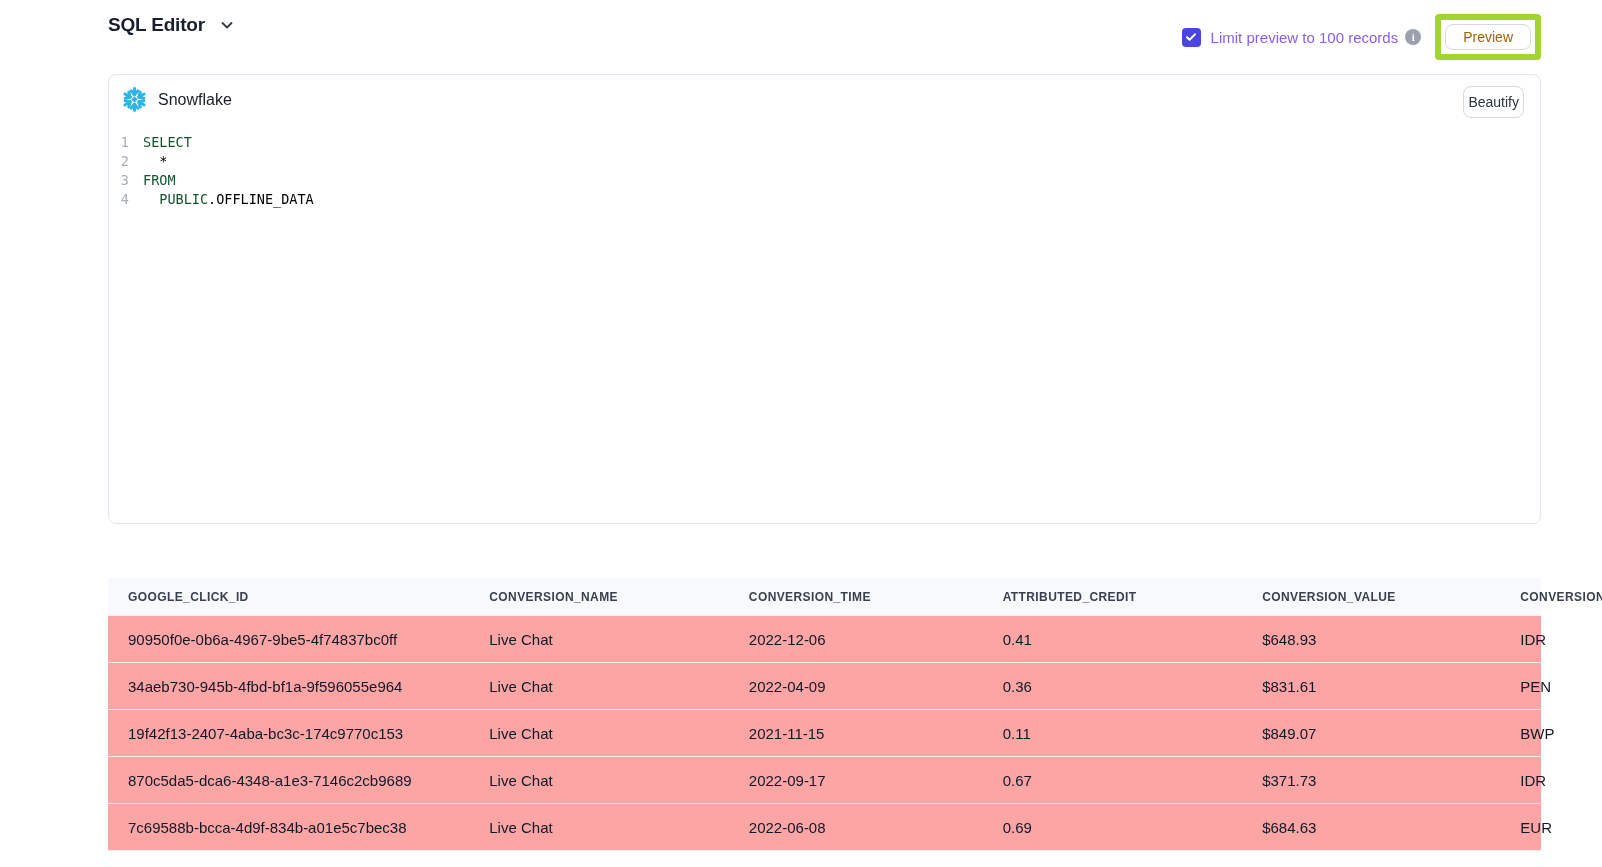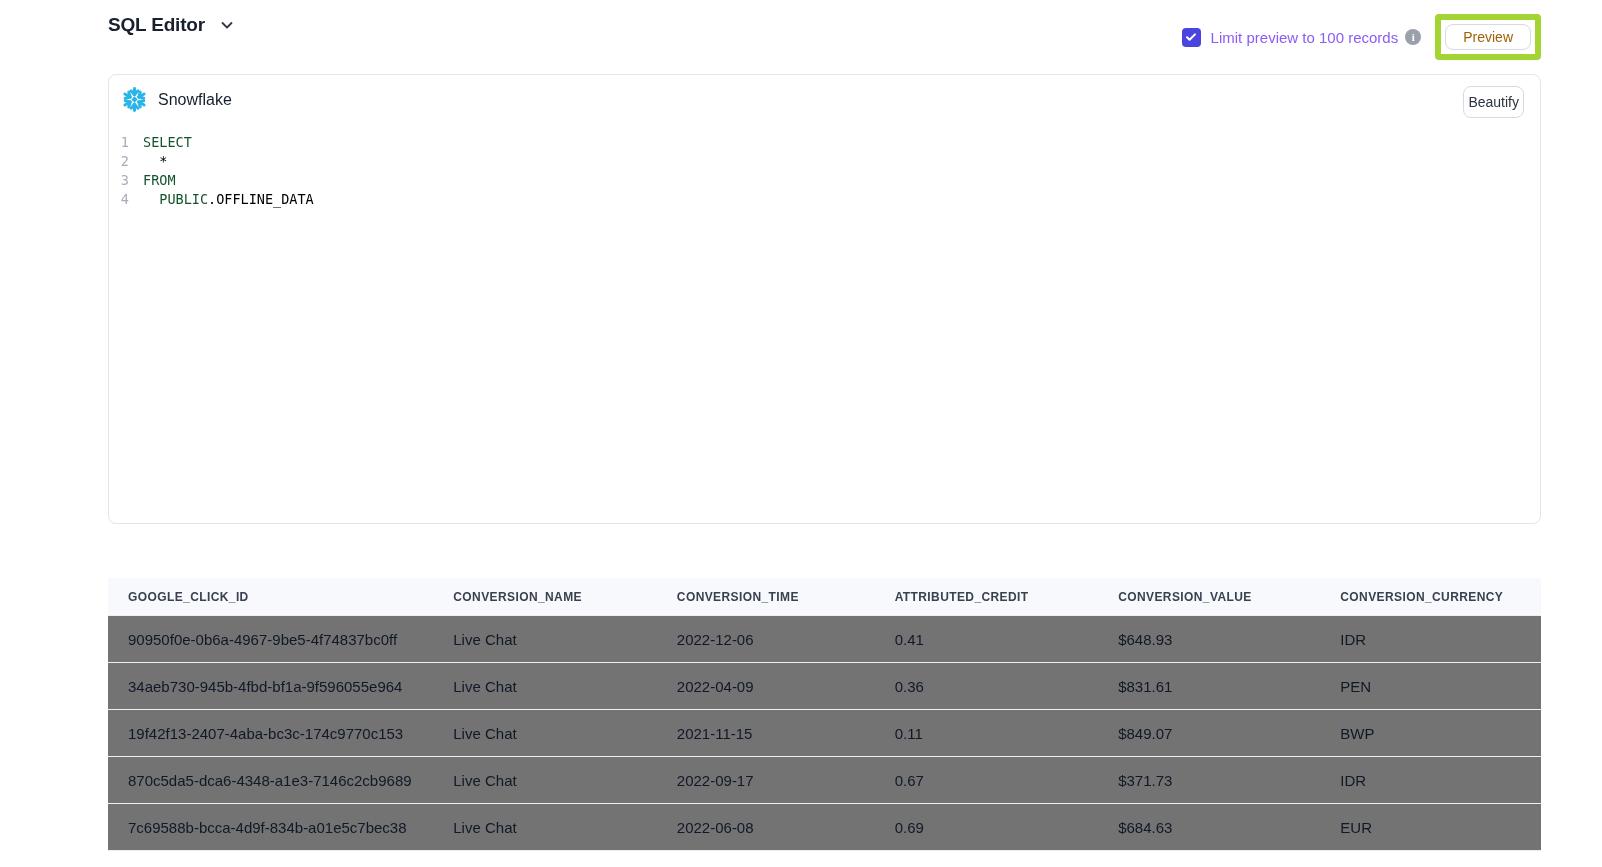--- a/index.html
+++ b/index.html
@@ -66,27 +66,27 @@
   .line-num {
     width: 34px; flex: none; text-align: right; padding-right: 14px;
     color: #a8aeb8; user-select: none;
   }
   .line-content { white-space: pre; color: #000000; }
   .tok-keyword { color: #14532d; }
   .tok-plain { color: #000000; }
 
   
   .results-table { margin-top: 54px; }
-  .t-grid { display: grid; grid-template-columns: 22.7% 15.6% 15.2% 15.6% 15.5% 15.4%; align-items: center; }
+  .t-grid { display: grid; grid-template-columns: 22.7% 15.6% 15.2% 15.6% 15.5% 15.4%; align-items: center; gap: 36px; }
   .thead { background: #f8f9fc; height: 38px; border-bottom: 1px solid #edeff3; }
   .th {
     font-size: 12px; font-weight: 700; color: #394150; letter-spacing: 0.4px;
     padding-left: 20px; white-space: nowrap; overflow: hidden;
   }
-  .t-row { height: 47px; border-bottom: 1px solid #edeff3; background: #737373; }
+  .t-row { height: 47px; border-bottom: 1px solid #edeff3; background: #fca5a5; }
   .td { font-size: 15px; color: #111827; padding-left: 20px; white-space: nowrap; overflow: hidden; }
 </style>
 </head>
 <body>
 
 <div class="page">
 
   <div class="top-bar">
     <div class="title-group">
       <span class="page-title">SQL Editor</span>

